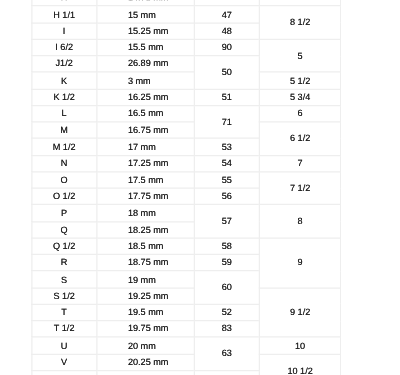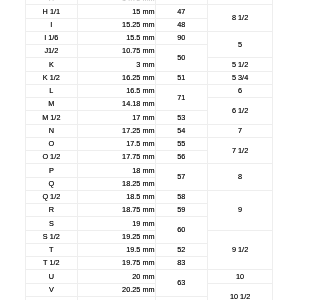--- a/index.html
+++ b/index.html
@@ -1,21 +1,21 @@
 <!DOCTYPE html>
 <html><head>
 <meta charset="utf-8">
 <style>
   html,body{margin:0;padding:0;background:#ffffff;width:300px;height:300px;overflow:hidden;}
   body{font-family:"Liberation Sans",sans-serif;color:#222222;-webkit-font-smoothing:antialiased;}
   #chart-wrap{position:absolute;left:25px;top:-9.05px;width:248px;will-change:transform;transform:translateZ(0);}
   table{border-collapse:collapse;table-layout:fixed;width:248px;}
   td{box-sizing:border-box;border:1px solid #eeeeee;height:13.255px;line-height:11px;position:relative;top:-0.2px;text-align:center;font-size:7.3px;padding:0;text-shadow:0 0 0.35px rgba(34,34,34,0.9);}
   tr:first-child td{top:0.4px;color:rgba(34,34,34,0.30);text-shadow:none;}
-  .c1{width:51px}.c2{width:77px;text-align:right;padding-left:24.7px}.c3{width:52px}.c4{width:64px}
+  .c1{width:51px}.c2{width:77px;text-align:left;padding-left:24.7px}.c3{width:52px}.c4{width:64px}
 </style>
 </head>
 <body>
 
 <div id="chart-wrap">
 <table>
       <tbody>
         <tr>
           <td class="c1">H</td>
           <td class="c2">14.75 mm</td>
@@ -27,28 +27,28 @@
           <td class="c2">15 mm</td>
           <td class="c3">47</td>
           <td class="c4" rowspan="2">8 1/2</td>
         </tr>
         <tr>
           <td class="c1">I</td>
           <td class="c2">15.25 mm</td>
           <td class="c3">48</td>
         </tr>
         <tr>
-          <td class="c1">I 1/6</td>
+          <td class="c1">I 6/2</td>
           <td class="c2">15.5 mm</td>
           <td class="c3">90</td>
           <td class="c4" rowspan="2">5</td>
         </tr>
         <tr>
           <td class="c1">J1/2</td>
-          <td class="c2">10.75 mm</td>
+          <td class="c2">26.89 mm</td>
           <td class="c3" rowspan="2">50</td>
         </tr>
         <tr>
           <td class="c1">K</td>
           <td class="c2">3 mm</td>
           <td class="c4">5 1/2</td>
         </tr>
         <tr>
           <td class="c1">K 1/2</td>
           <td class="c2">16.25 mm</td>
@@ -56,21 +56,21 @@
           <td class="c4">5 3/4</td>
         </tr>
         <tr>
           <td class="c1">L</td>
           <td class="c2">16.5 mm</td>
           <td class="c3" rowspan="2">71</td>
           <td class="c4">6</td>
         </tr>
         <tr>
           <td class="c1">M</td>
-          <td class="c2">14.18 mm</td>
+          <td class="c2">16.75 mm</td>
           <td class="c4" rowspan="2">6 1/2</td>
         </tr>
         <tr>
           <td class="c1">M 1/2</td>
           <td class="c2">17 mm</td>
           <td class="c3">53</td>
         </tr>
         <tr>
           <td class="c1">N</td>
           <td class="c2">17.25 mm</td>

